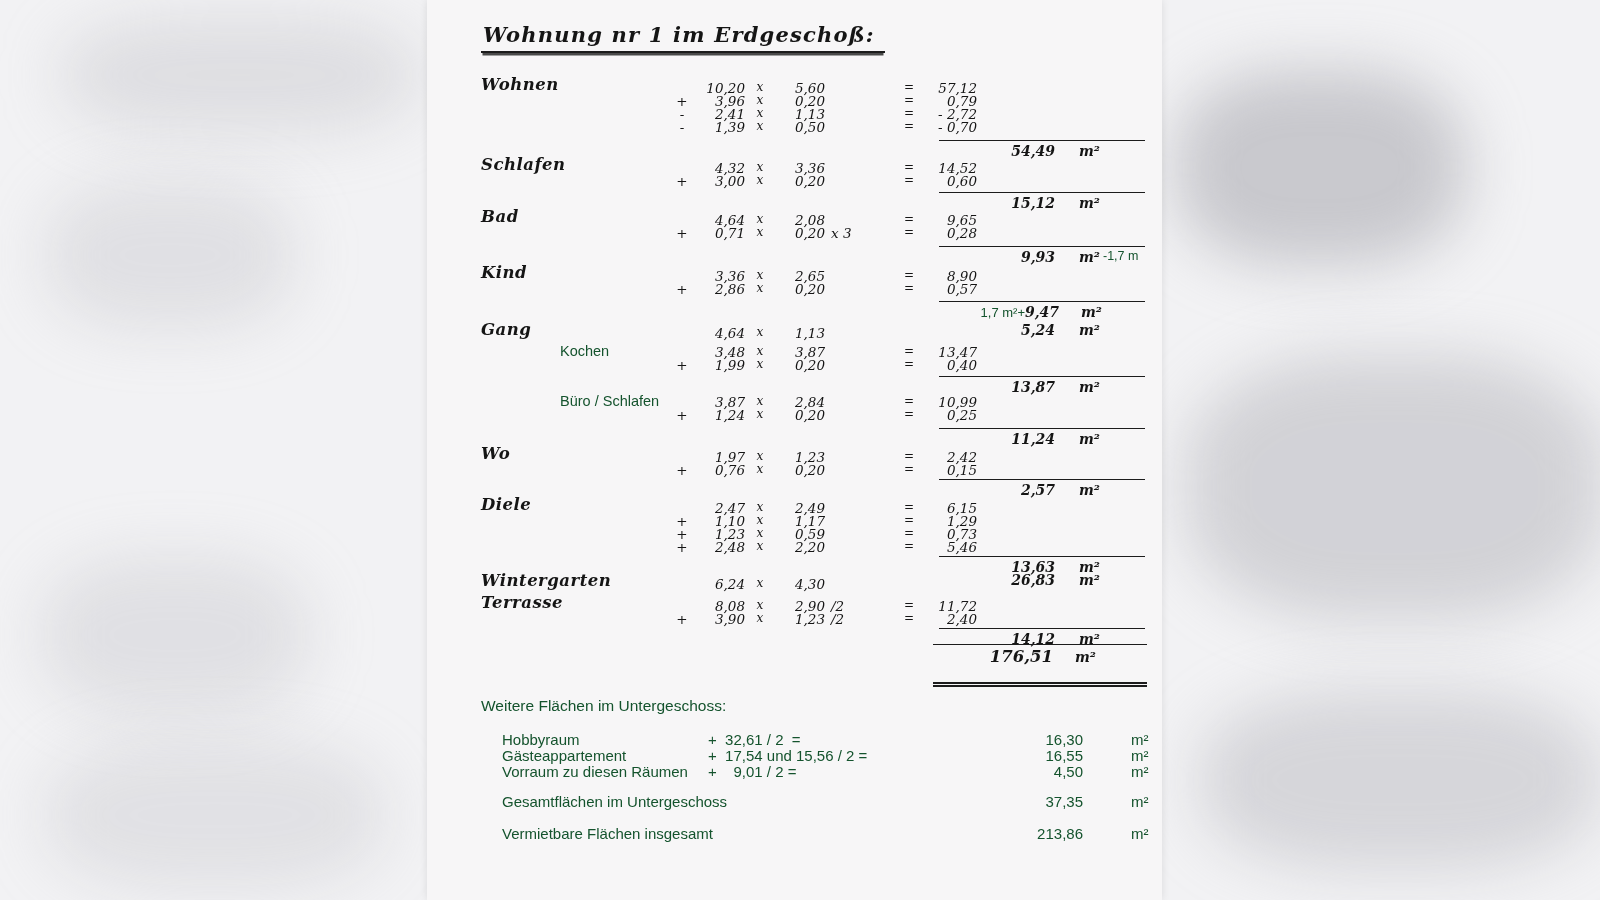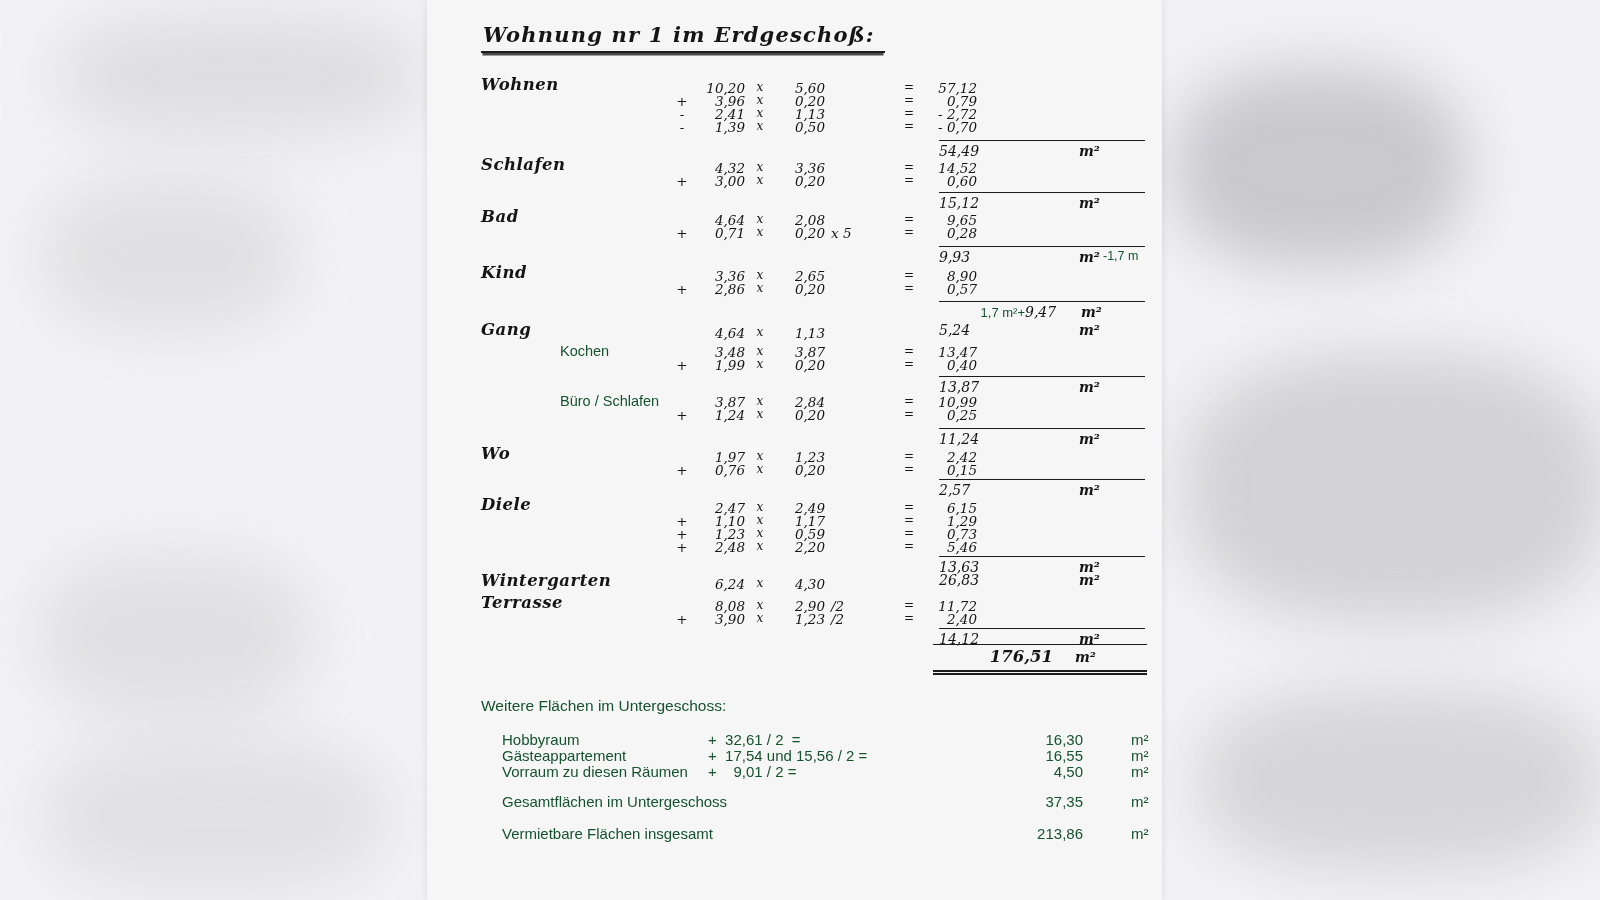--- a/index.html
+++ b/index.html
@@ -29,26 +29,26 @@
   .crow span{position:absolute;top:0;}
   .sg{left:247px;width:16px;text-align:center;}
   .n1{left:258px;width:60px;text-align:right;}
   .op{left:322px;width:22px;text-align:center;font-size:12px;}
   .n2{left:348px;width:50px;text-align:right;}
   .sx{left:404px;}
   .eq{left:477px;width:16px;font-size:12px;}
   .rs{left:490px;width:60px;text-align:right;}
   .trow{position:absolute;left:512px;width:206px;font-size:14px;}
   .trow.rule{border-top:1.6px solid #1c1c1c;padding-top:2px;}
-  .tv{display:inline-block;width:116px;font-weight:400;}
+  .tv{display:inline-block;width:116px;text-align:right;font-weight:700;}
   .tu{display:inline-block;margin-left:24px;font-weight:600;}
   .tprefix{display:inline-block;width:86px;text-align:right;font-size:13px;}
   .ann{position:absolute;left:676px;top:249px;font-size:12.5px;white-space:nowrap;}
   .grand{position:absolute;left:506px;top:644px;width:214px;border-top:1.7px solid #1c1c1c;padding-top:2px;}
-  .gwrap{display:inline-block;width:100%;border-bottom:5px double #1c1c1c;padding-bottom:4px;}
+  .gwrap{display:inline-block;width:100%;border-bottom:5px double #1c1c1c;padding-bottom:16px;}
   .gv{display:inline-block;width:120px;text-align:right;font-size:16.5px;font-weight:bold;}
   .gu{display:inline-block;margin-left:22px;font-size:14px;font-weight:600;}
   .final{
     position:absolute;left:54px;top:649px;font-size:18px;font-weight:bold;
     letter-spacing:0.4px;border-bottom:2.2px solid #1c1c1c;padding-bottom:2px;
   }
   .bheading{position:absolute;left:54px;top:697px;font-size:15.5px;}
   .brow{position:absolute;left:0;width:735px;height:16px;font-size:15px;}
   .brow span{position:absolute;top:0;margin-left:21px;}
   .bl{left:54px;}
@@ -141,21 +141,21 @@
         <span class="op">x</span>
         <span class="n2">2,08</span>
         <span class="eq">=</span>
         <span class="rs">9,65</span>
     </div>
     <div class="crow hw" style="top:15px">
       <span class="sg">+</span>
         <span class="n1">0,71</span>
         <span class="op">x</span>
         <span class="n2">0,20</span>
-        <span class="sx">x 5</span>
+        <span class="sx">x 3</span>
         <span class="eq">=</span>
         <span class="rs">0,28</span>
     </div>
   </div>
   <div class="trow rule hw" style="top:246px">
     <span class="tv">9,93</span><span class="tu">m²</span>
   </div>
   <div class="ann typed">-1,7 m</div>
 
   <div class="sec" style="top:266px">

